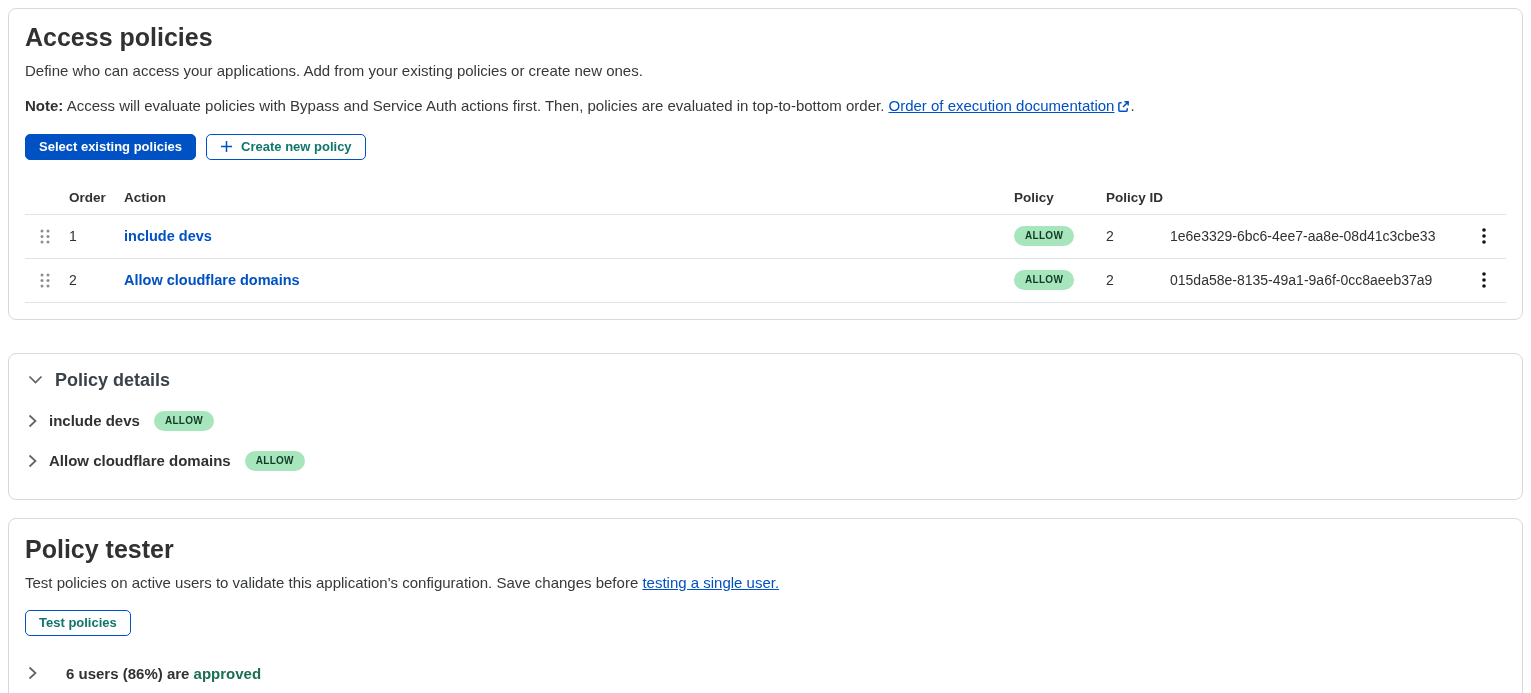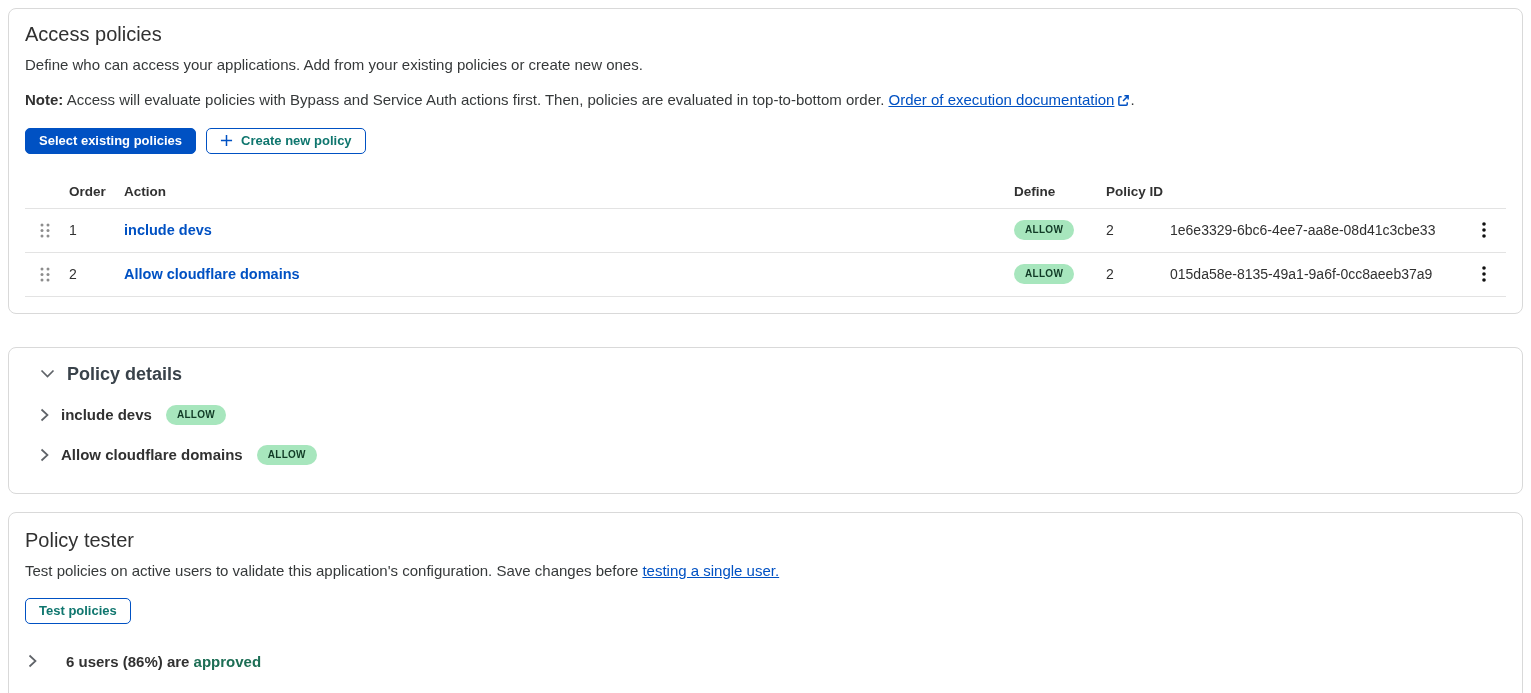--- a/index.html
+++ b/index.html
@@ -9,27 +9,27 @@
     color: #313131;
     width: 1531px;
   }
   .page { padding: 8px; }
   .card {
     background: #fff;
     border: 1px solid #d9d9d9;
     border-radius: 8px;
   }
   .card-access { padding: 14px 16px 16px; margin-bottom: 33px; }
-  .card-details { padding: 16px 28px 18px; margin-bottom: 18px; }
+  .card-details { padding: 16px 16px 18px; margin-bottom: 18px; }
   .card-tester  { padding: 16px 16px 18px; }
 
   
   .section-title {
-    font-size: 20px;
-    font-weight: 400;
+    font-size: 25px;
+    font-weight: 700;
     color: #313131;
     margin-bottom: 7px;
   }
   .desc { font-size: 15px; color: #36393a; line-height: 1.55; }
   .note { font-size: 15px; color: #36393a; line-height: 1.55; margin-top: 12px; }
   .note strong { color: #313131; }
   a.doc-link, a.inline-link {
     color: #0051c3;
     text-decoration: underline;
     cursor: pointer;
@@ -141,21 +141,21 @@
           </svg>
         <span>Create new policy</span>
       </button>
     </div>
 
     <div class="ptable">
       <div class="ptable-row ptable-head">
         <div></div>
         <div>Order</div>
         <div>Action</div>
-        <div>Define</div>
+        <div>Policy</div>
         <div>Policy ID</div>
         <div></div>
       </div>
 
       <div class="ptable-row ptable-datarow">
         <div class="drag-handle">
           <svg width="12" height="17" viewBox="0 0 12 17">
               <g fill="#8d8d8d">
                 <circle cx="3" cy="3" r="1.5"></circle>
                 <circle cx="9" cy="3" r="1.5"></circle>

